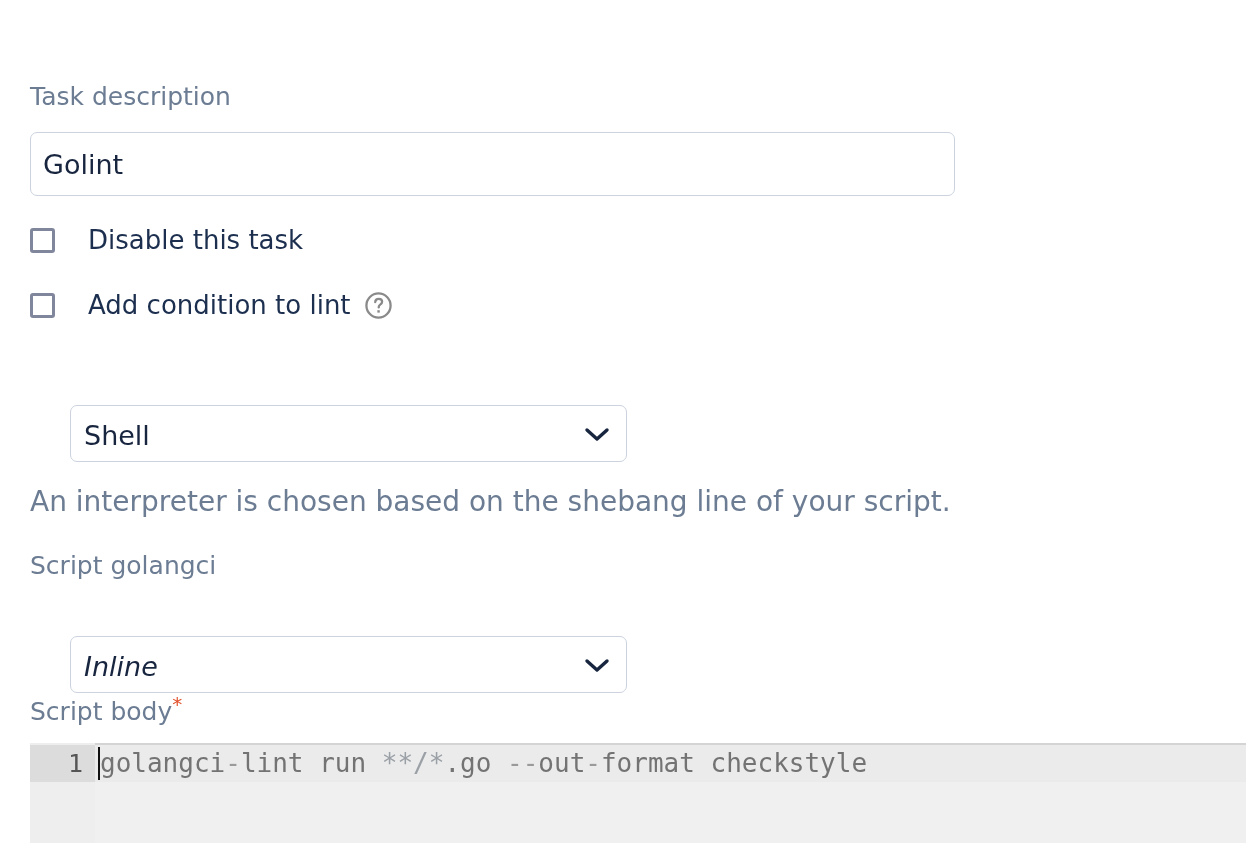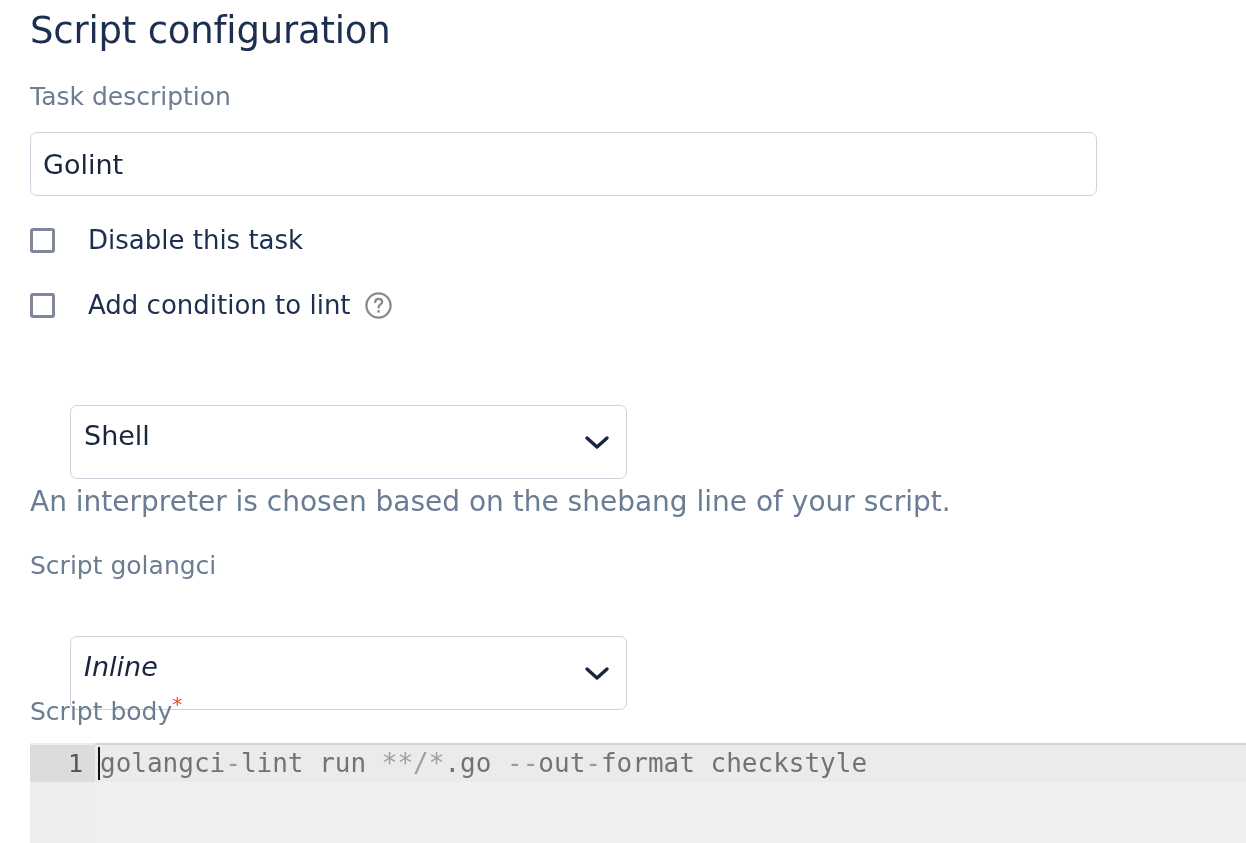--- a/index.html
+++ b/index.html
@@ -50,21 +50,21 @@
     vertical-align: super;
     line-height: 1;
     font-size: 20px;
   }
 
   
   .text-input {
     position: absolute;
     left: 30px;
     top: 132px;
-    width: 1067px;
+    width: 925px;
     height: 64px;
     box-sizing: border-box;
     border: 1px solid #ccd3de;
     border-radius: 7px;
     background: #ffffff;
     color: #18253f;
     font-family: "DejaVu Sans", sans-serif;
     font-size: 27px;
     line-height: 62px;
     padding: 0 12px;
@@ -102,21 +102,21 @@
     height: 29px;
     flex: 0 0 auto;
     display: block;
   }
 
   
   .select-wrap {
     position: absolute;
     left: 30px;
     width: 557px;
-    height: 74px;
+    height: 57px;
     padding-left: 40px;
   }
   .select-box {
     width: 100%;
     height: 100%;
     box-sizing: border-box;
     border: 1px solid #ccd3de;
     border-radius: 7px;
     background: #ffffff;
     color: #18253f;
@@ -218,21 +218,20 @@
   }
   .tok-punct { color: #9a9a9a; }
   .tok-glob  { color: #9aa0a6; }
   .tok-plain { color: #737373; }
 </style>
 </head>
 <body>
 
 <div class="page">
 
-  <div class="page-title">Script configuration</div>
 
   <div class="field-label" style="top:81px;">Task description</div>
 
   <input class="text-input" type="text" value="Golint" style="">
 
   <div class="check-row" style="top:223px;">
     <span class="checkbox"></span>
     <span class="check-label">Disable this task</span>
   </div>
 

